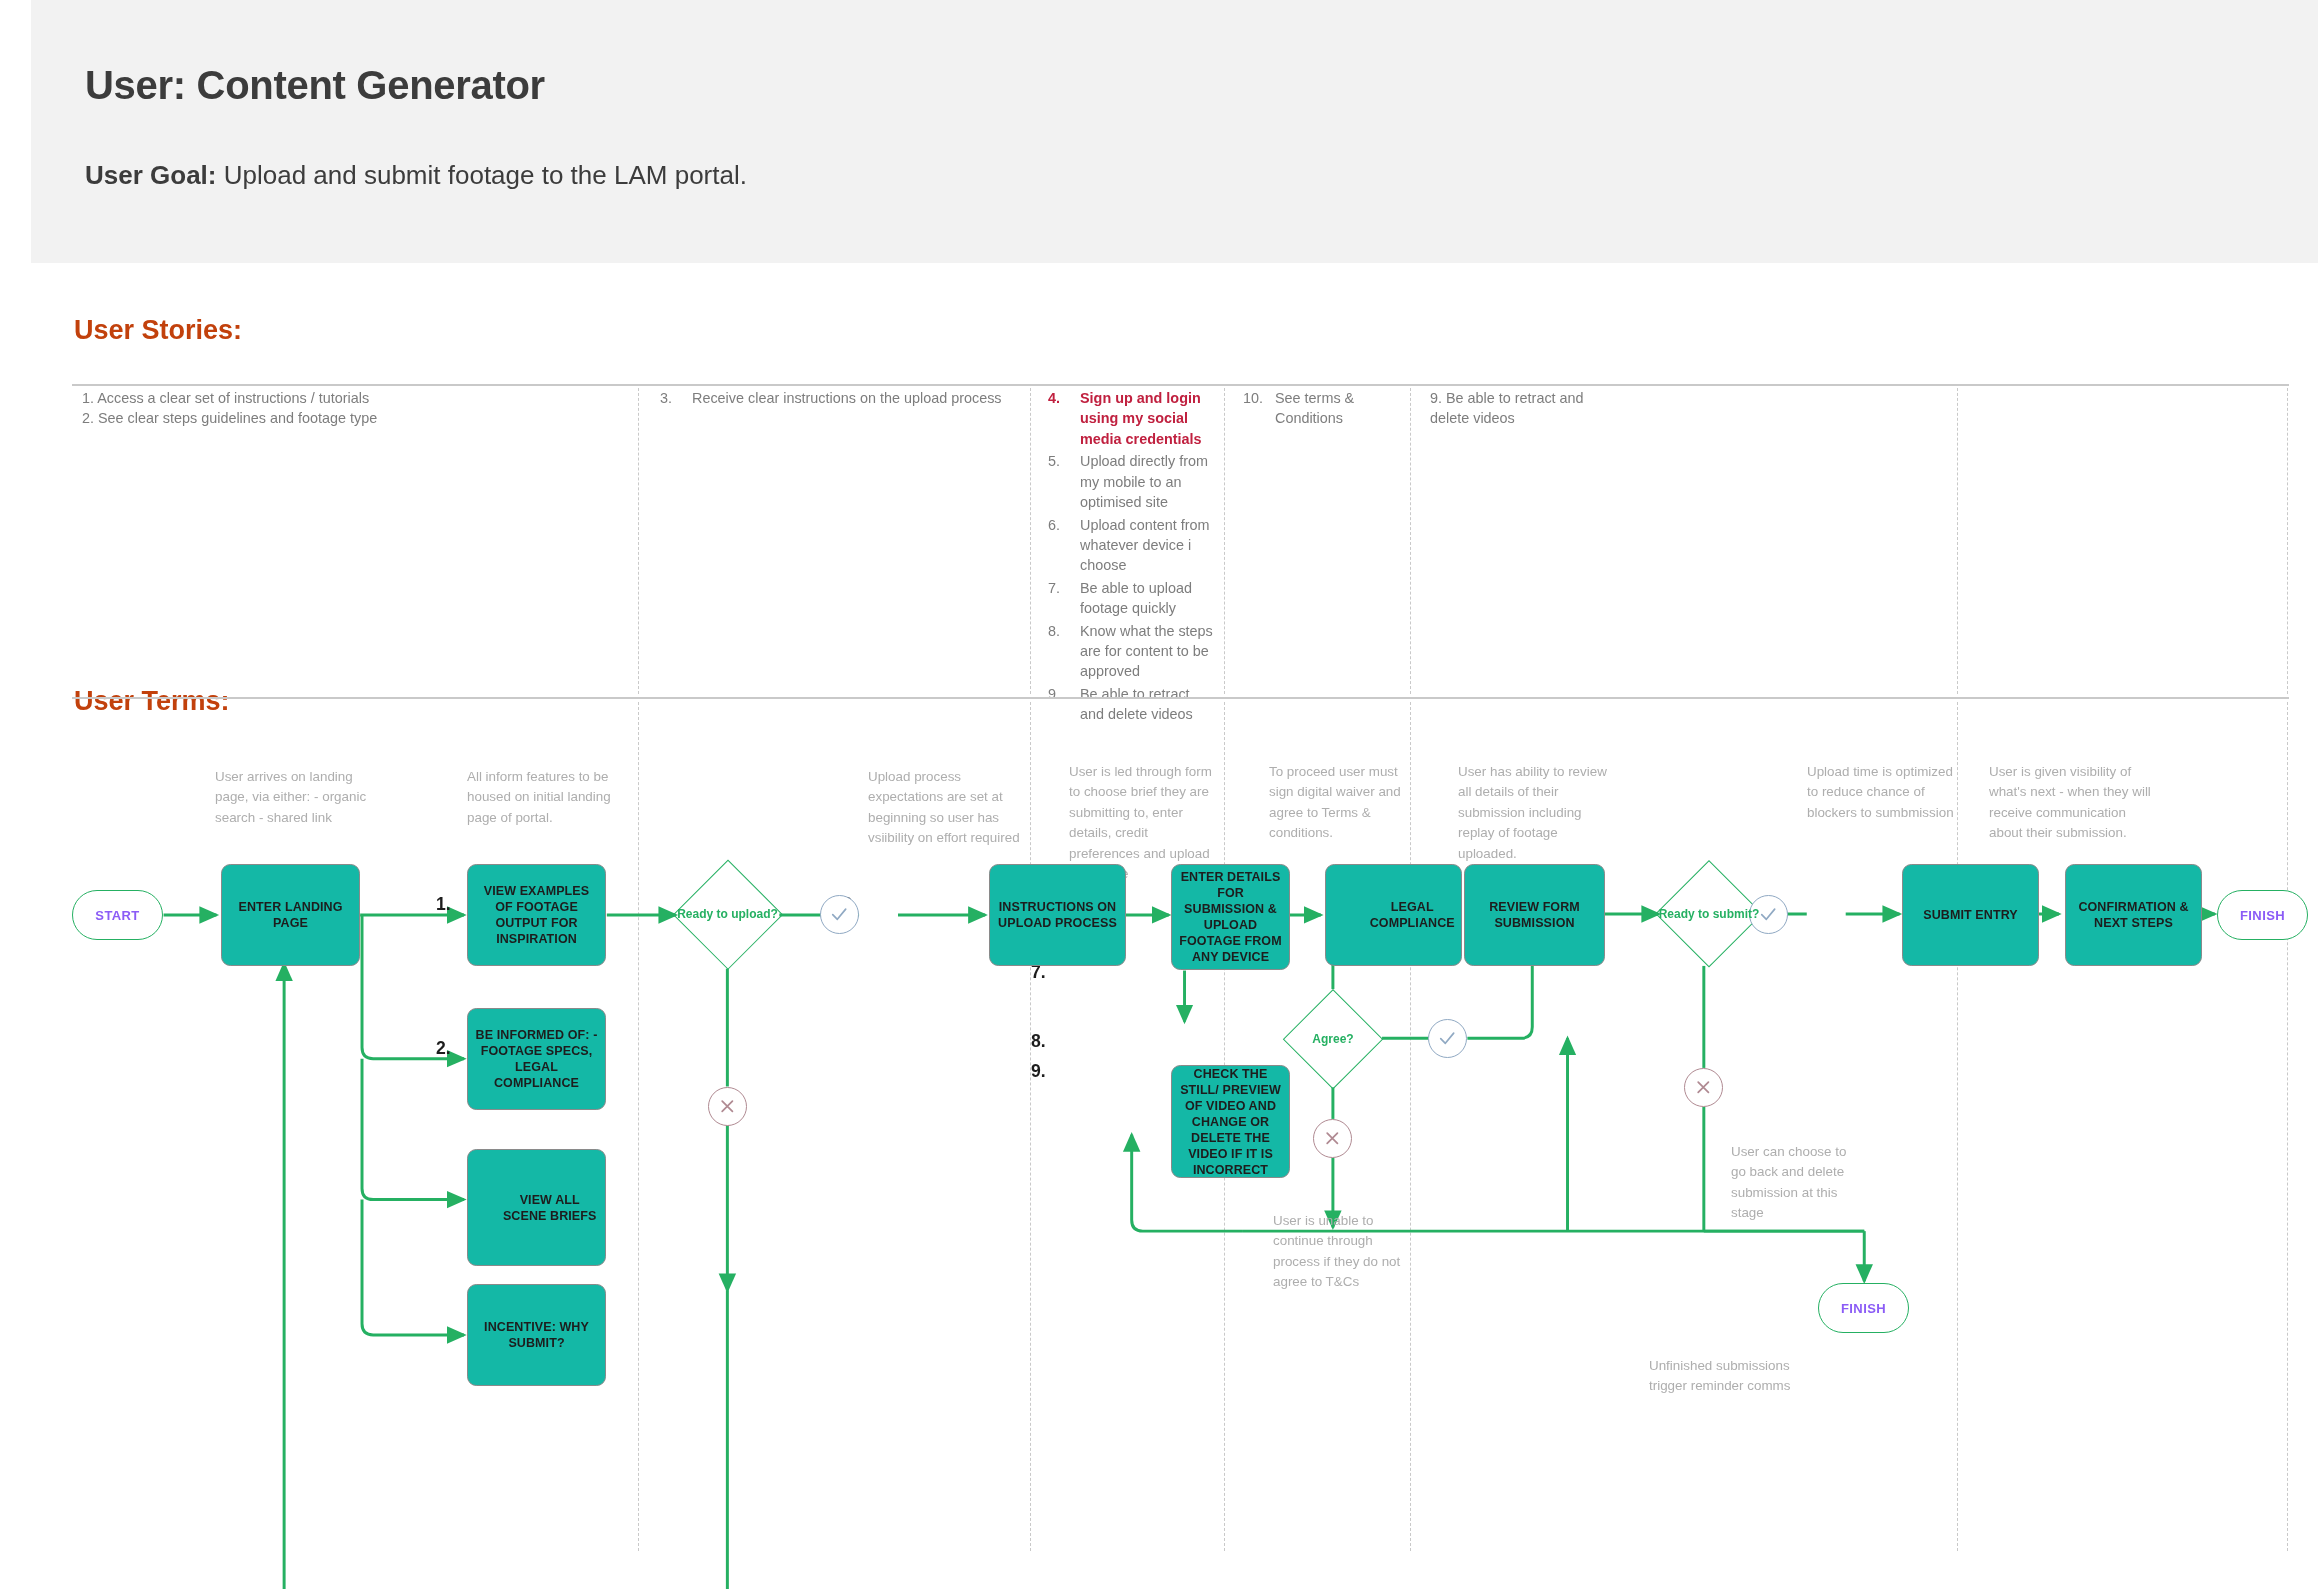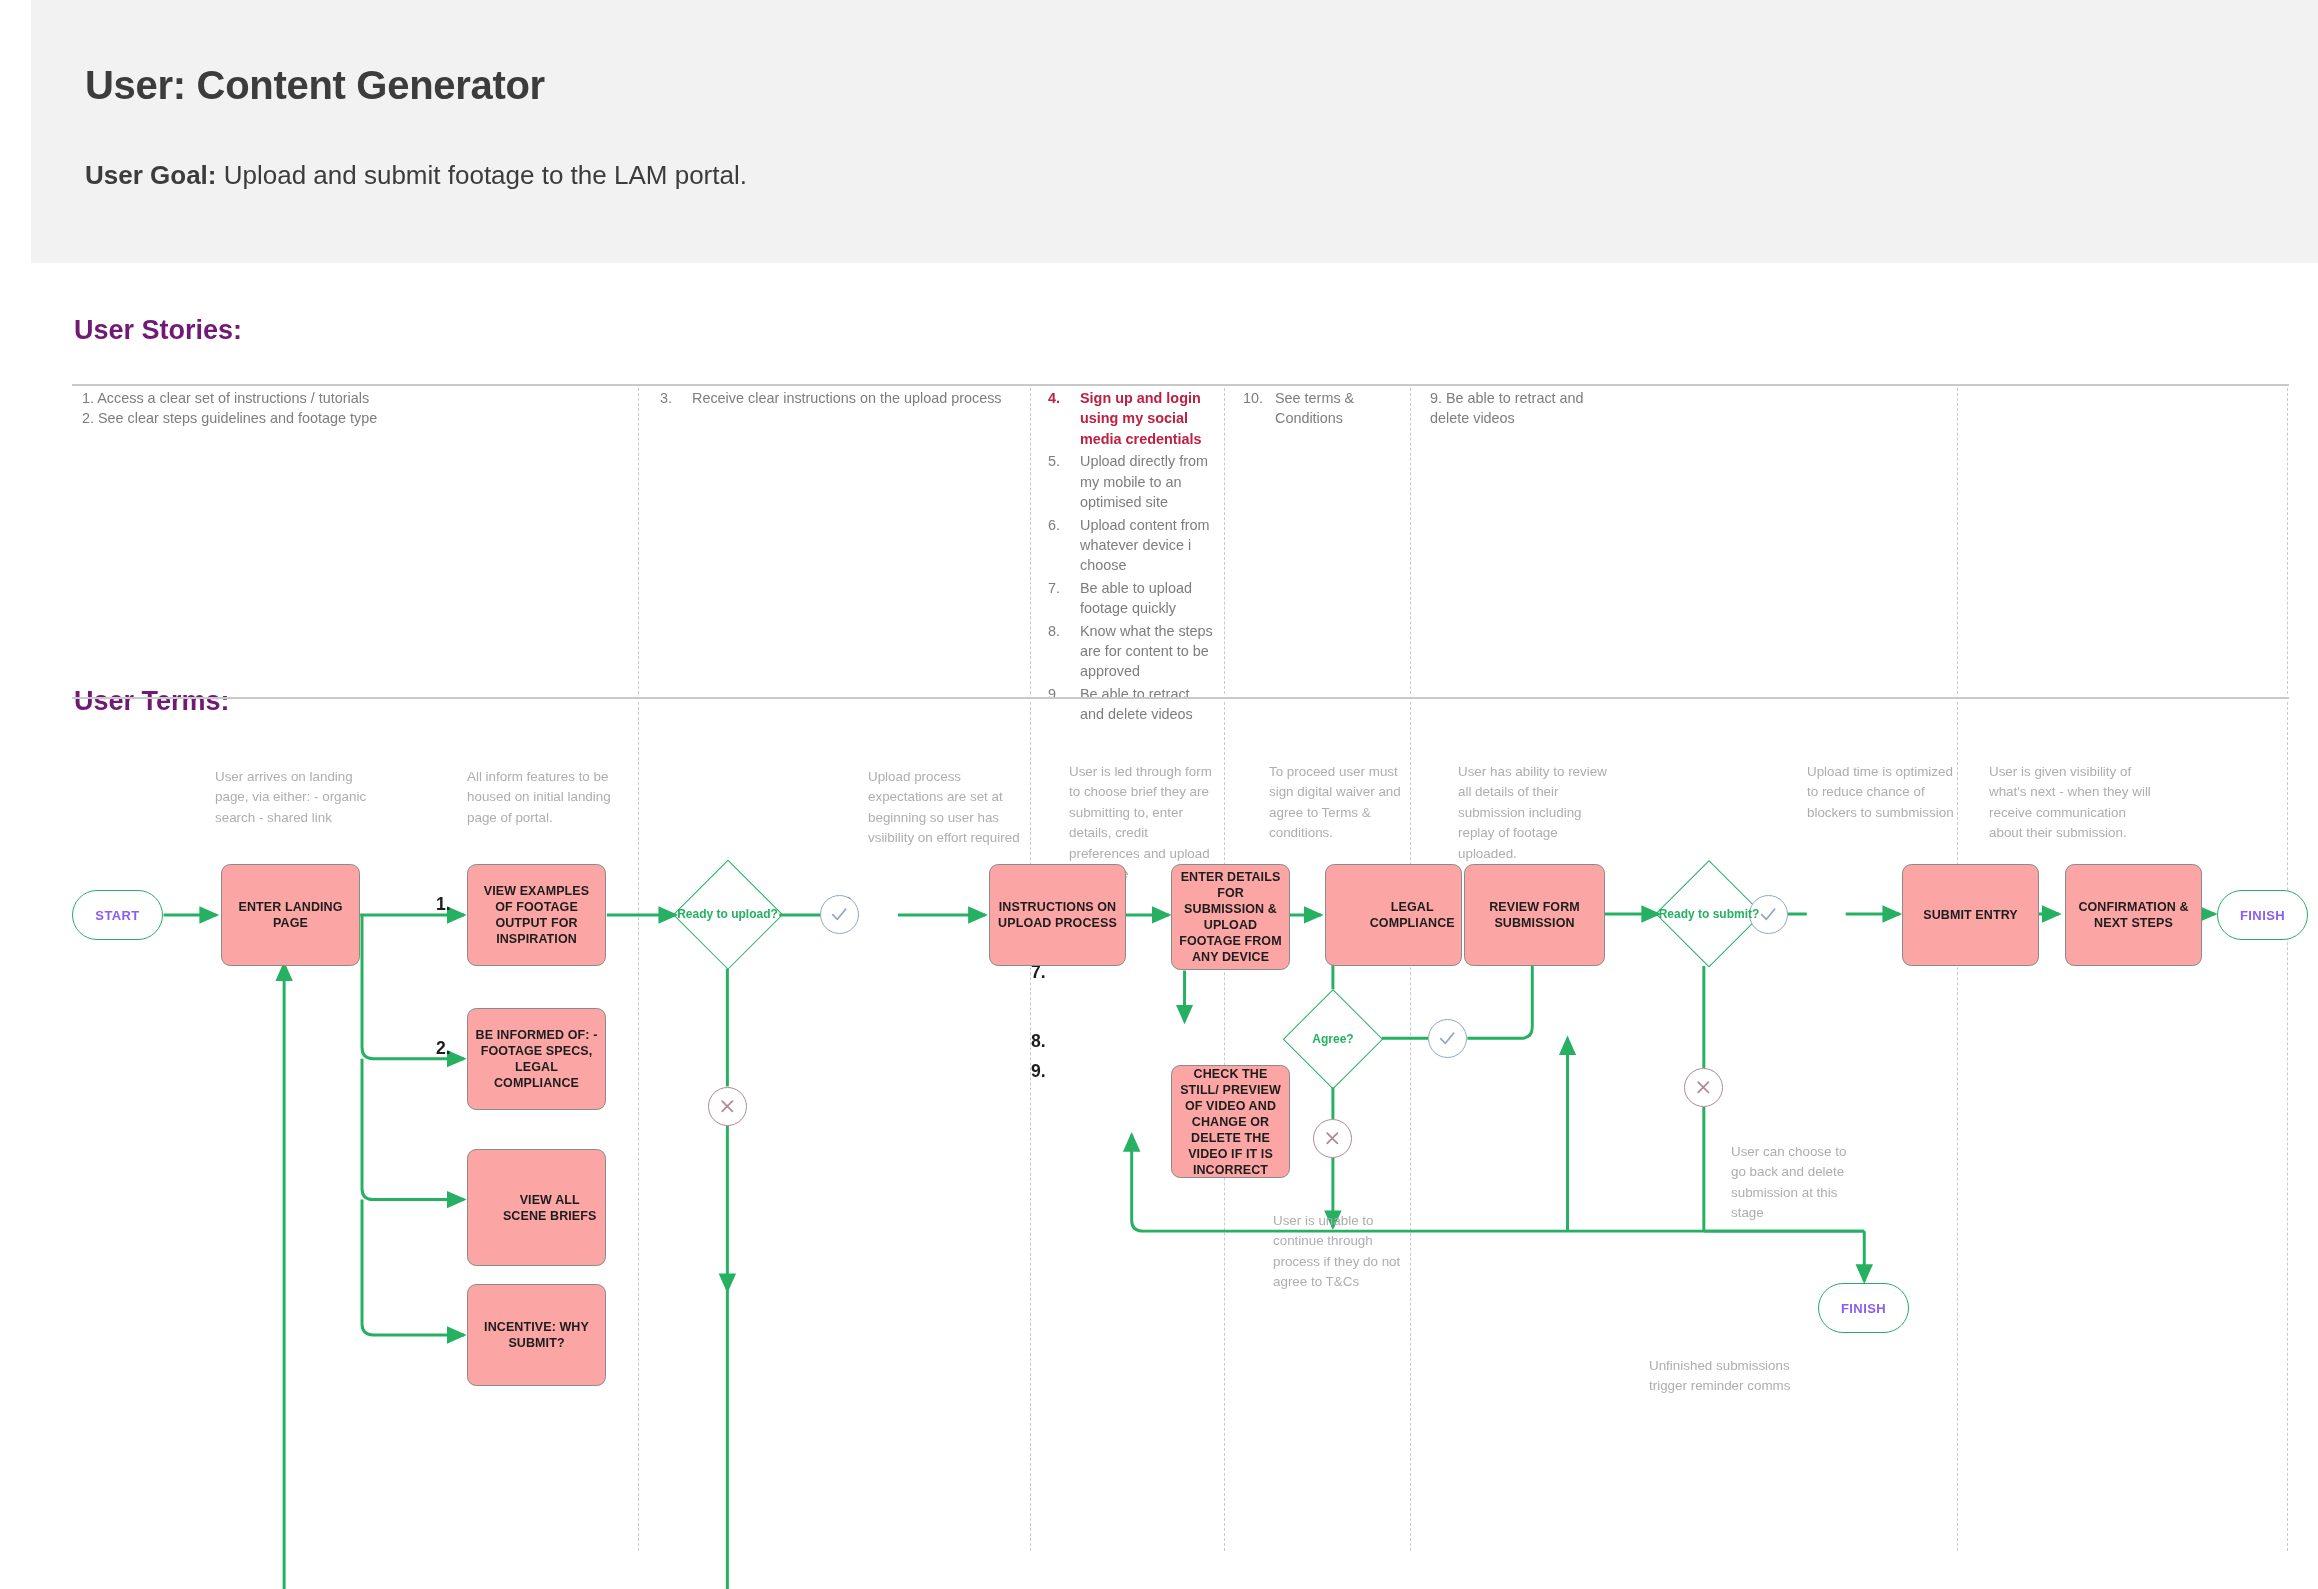--- a/index.html
+++ b/index.html
@@ -23,21 +23,21 @@
     font-size:40px; font-weight:bold; color:#3c3c3c; letter-spacing:-0.3px;
   }
   #goal-line{
     position:absolute; left:85px; top:160px;
     font-size:26px; color:#3c3c3c;
   }
   #goal-line .lbl{ font-weight:bold; }
 
   
   .section-title{
-    position:absolute; font-size:27px; font-weight:bold; color:#701a75;
+    position:absolute; font-size:27px; font-weight:bold; color:#c2410c;
   }
   #stories-title{ left:74px; top:315px; }
   #flow-title{ left:74px; top:686px; }
 
   
   .hrule{ position:absolute; height:1.9px; background:#c9c9c9; }
   #rule-stories{ left:72px; top:384px; width:2217px; }
   #rule-flow{ left:72px; top:697px; width:2217px; }
 
   
@@ -56,21 +56,21 @@
   
   #flow-canvas{ position:absolute; left:0; top:697px; width:2319px; height:893px; }
   #flow-svg{ position:absolute; left:0; top:0; width:2319px; height:893px; }
 
   
   .node{
     position:absolute;
     display:flex; align-items:center; justify-content:center; text-align:center;
   }
   .node.process{
-    background:#fca5a5; border:1.9px solid #8a8a8a; border-radius:9.3px;
+    background:#14b8a6; border:1.9px solid #8a8a8a; border-radius:9.3px;
     font-size:12.5px; font-weight:bold; color:#1d1d1d; line-height:1.28;
     letter-spacing:0.1px; padding:3.7px 5.6px;
   }
   .node.terminator{
     background:#fff; border:1.9px solid #25b062; border-radius:927px;
     font-size:13px; font-weight:bold; color:#8b5cf6; letter-spacing:0.4px;
   }
   .node.decision{
     font-size:12px; font-weight:bold; color:#25b062; line-height:1.2;
   }

